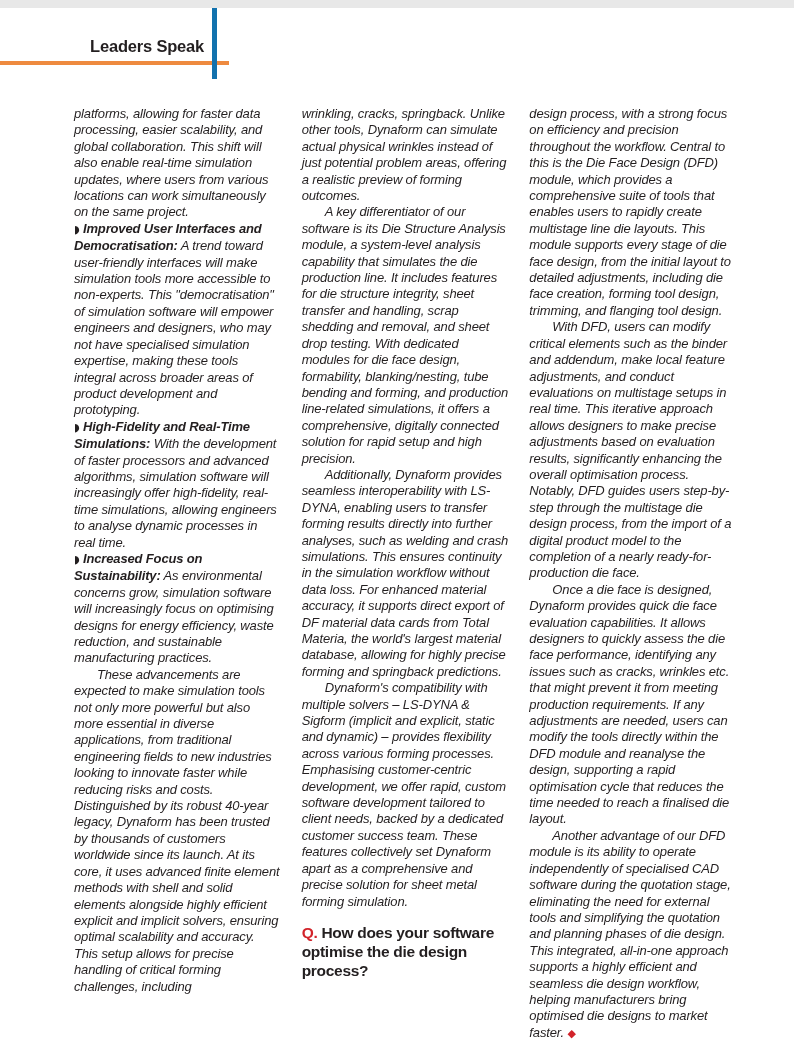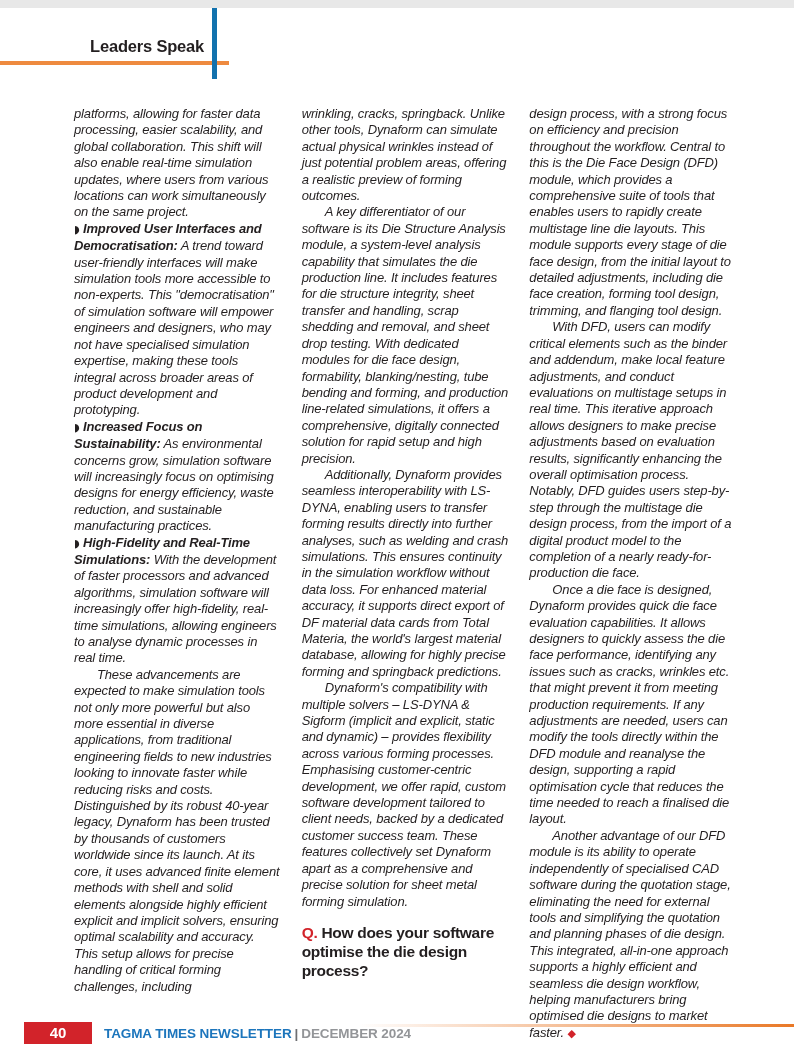--- a/index.html
+++ b/index.html
@@ -77,22 +77,22 @@
     <h1 class="hdr-title">Leaders Speak</h1>
     <div class="hdr-rule-orange"></div>
     <div class="hdr-rule-blue"></div>
   </div>
 
   <div class="columns">
 
     <div class="col">
       <p><span>platforms, allowing for faster data processing, easier scalability, and global collaboration. This shift will also enable real-time simulation updates, where users from various locations can work simultaneously on the same project.</span></p>
       <p><span class="bullet-marker">◗ </span><b>Improved User Interfaces and Democratisation:</b><span> A trend toward user-friendly interfaces will make simulation tools more accessible to non-experts. This "democratisation" of simulation software will empower engineers and designers, who may not have specialised simulation expertise, making these tools integral across broader areas of product development and prototyping.</span></p>
+      <p><span class="bullet-marker">◗ </span><b>High-Fidelity and Real-Time Simulations:</b><span> With the development of faster processors and advanced algorithms, simulation software will increasingly offer high-fidelity, real-time simulations, allowing engineers to analyse dynamic processes in real time.</span></p>
       <p><span class="bullet-marker">◗ </span><b>Increased Focus on Sustainability:</b><span> As environmental concerns grow, simulation software will increasingly focus on optimising designs for energy efficiency, waste reduction, and sustainable manufacturing practices.</span></p>
-      <p><span class="bullet-marker">◗ </span><b>High-Fidelity and Real-Time Simulations:</b><span> With the development of faster processors and advanced algorithms, simulation software will increasingly offer high-fidelity, real-time simulations, allowing engineers to analyse dynamic processes in real time.</span></p>
       <p class="indent"><span>These advancements are expected to make simulation tools not only more powerful but also more essential in diverse applications, from traditional engineering fields to new industries looking to innovate faster while reducing risks and costs.</span></p>
       <p><span>Distinguished by its robust 40-year legacy, Dynaform has been trusted by thousands of customers worldwide since its launch. At its core, it uses advanced finite element methods with shell and solid elements alongside highly efficient explicit and implicit solvers, ensuring optimal scalability and accuracy. This setup allows for precise handling of critical forming challenges, including</span></p>
     </div>
 
     <div class="col">
       <p><span>wrinkling, cracks, springback. Unlike other tools, Dynaform can simulate actual physical wrinkles instead of just potential problem areas, offering a realistic preview of forming outcomes.</span></p>
       <p class="indent"><span>A key differentiator of our software is its Die Structure Analysis module, a system-level analysis capability that simulates the die production line. It includes features for die structure integrity, sheet transfer and handling, scrap shedding and removal, and sheet drop testing. With dedicated modules for die face design, formability, blanking/nesting, tube bending and forming, and production line-related simulations, it offers a comprehensive, digitally connected solution for rapid setup and high precision.</span></p>
       <p class="indent"><span>Additionally, Dynaform provides seamless interoperability with LS-DYNA, enabling users to transfer forming results directly into further analyses, such as welding and crash simulations. This ensures continuity in the simulation workflow without data loss. For enhanced material accuracy, it supports direct export of DF material data cards from Total Materia, the world's largest material database, allowing for highly precise forming and springback predictions.</span></p>
       <p class="indent"><span>Dynaform's compatibility with multiple solvers – LS-DYNA &amp; Sigform (implicit and explicit, static and dynamic) – provides flexibility across various forming processes. Emphasising customer-centric development, we offer rapid, custom software development tailored to client needs, backed by a dedicated customer success team. These features collectively set Dynaform apart as a comprehensive and precise solution for sheet metal forming simulation.</span></p>
       <h2 class="q"><span class="q-mark">Q.</span><span> How does your software optimise the die design process?</span></h2>
@@ -100,21 +100,14 @@
 
     <div class="col">
       <p><span>design process, with a strong focus on efficiency and precision throughout the workflow. Central to this is the Die Face Design (DFD) module, which provides a comprehensive suite of tools that enables users to rapidly create multistage line die layouts. This module supports every stage of die face design, from the initial layout to detailed adjustments, including die face creation, forming tool design, trimming, and flanging tool design.</span></p>
       <p class="indent"><span>With DFD, users can modify critical elements such as the binder and addendum, make local feature adjustments, and conduct evaluations on multistage setups in real time. This iterative approach allows designers to make precise adjustments based on evaluation results, significantly enhancing the overall optimisation process. Notably, DFD guides users step-by-step through the multistage die design process, from the import of a digital product model to the completion of a nearly ready-for-production die face.</span></p>
       <p class="indent"><span>Once a die face is designed, Dynaform provides quick die face evaluation capabilities. It allows designers to quickly assess the die face performance, identifying any issues such as cracks, wrinkles etc. that might prevent it from meeting production requirements. If any adjustments are needed, users can modify the tools directly within the DFD module and reanalyse the design, supporting a rapid optimisation cycle that reduces the time needed to reach a finalised die layout.</span></p>
       <p class="indent"><span>Another advantage of our DFD module is its ability to operate independently of specialised CAD software during the quotation stage, eliminating the need for external tools and simplifying the quotation and planning phases of die design. This integrated, all-in-one approach supports a highly efficient and seamless die design workflow, helping manufacturers bring optimised die designs to market faster. </span><span class="end-mark">◆</span></p>
     </div>
 
   </div>
 
-  <div class="footer">
-    <div class="footer-gradient"></div>
-    <div class="page-num">40</div>
-    <div class="footer-line">
-      <span class="footer-pub">TAGMA TIMES NEWSLETTER</span><span class="footer-sep">|</span><span class="footer-date">DECEMBER 2024</span>
-    </div>
-  </div>
 
 </div>
 
 </body></html>

